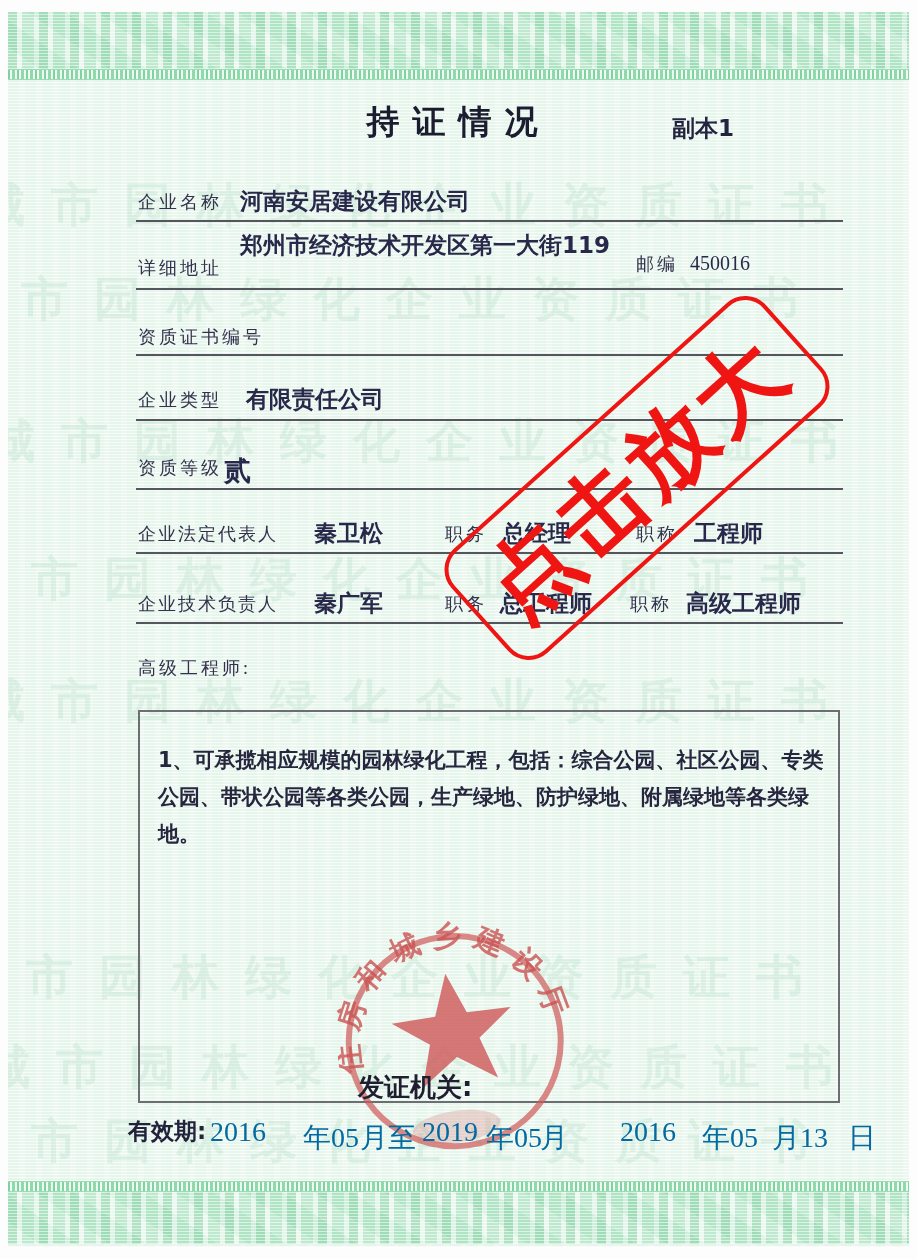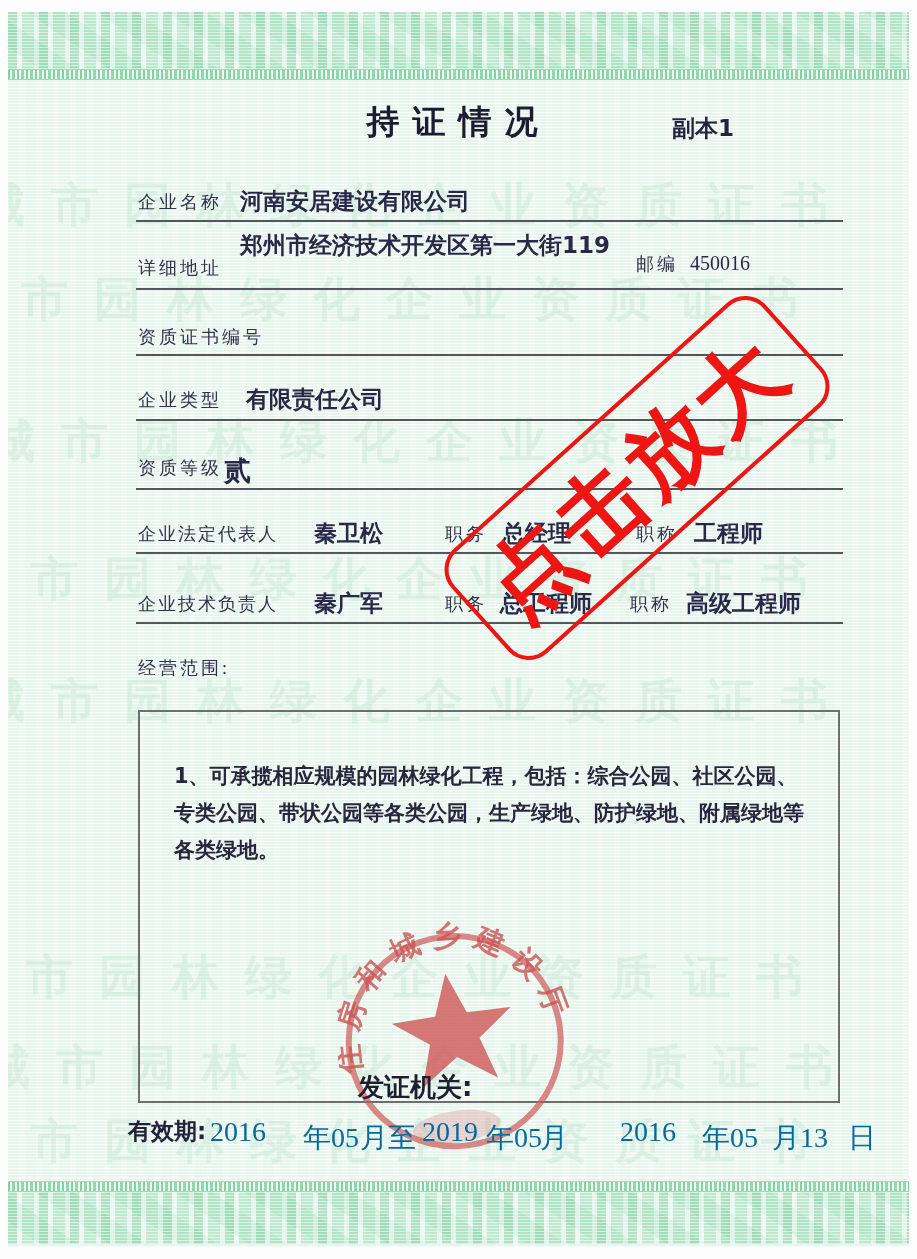--- a/index.html
+++ b/index.html
@@ -40,21 +40,21 @@
        letter-spacing:3px;color:#32324c;}
   .val{position:absolute;z-index:4;font-family:"DejaVu Sans",sans-serif;font-weight:bold;
        font-size:23px;color:#28284a;}
   .fline{position:absolute;left:136px;width:707px;height:0;border-top:2px solid #55555e;z-index:2;}
   
   .scopebox{position:absolute;left:138px;top:710px;width:702px;height:393px;
             border:2px solid #6d6d74;z-index:2;box-sizing:border-box;}
   .scopetext{position:absolute;left:158px;top:742px;width:676px;z-index:4;
              font-family:"DejaVu Sans",sans-serif;font-weight:bold;font-size:21px;
              line-height:37px;color:#26263e;}
-  .scopetext p{margin:16px;}
+  .scopetext p{margin:0;}
   
   .issuer{position:absolute;left:358px;top:1070px;z-index:4;font-family:"DejaVu Sans",sans-serif;
           font-weight:bold;font-size:26px;color:#1e1e30;}
   .vseg{position:absolute;top:1116px;z-index:4;font-family:"Liberation Serif",serif;color:#0369a1;}
   .vlabel{font-family:"DejaVu Sans",sans-serif;font-weight:bold;font-size:23px;color:#22223c;}
   .vnum{font-size:28px;}
   .vcn{font-size:28px;}
   
   .zoomstamp{position:absolute;left:637px;top:478px;width:415px;height:132px;z-index:6;
              transform:translate(-50%,-50%) rotate(-42deg);
@@ -119,21 +119,21 @@
   <div class="fline" style="top:552px;"></div>
 
   <div class="lab" style="left:138px;top:592px;letter-spacing:2px;">企业技术负责人</div>
   <div class="val" style="left:314px;top:588px;">秦广军</div>
   <div class="lab" style="left:445px;top:592px;">职务</div>
   <div class="val" style="left:500px;top:588px;">总工程师</div>
   <div class="lab" style="left:630px;top:592px;">职称</div>
   <div class="val" style="left:686px;top:588px;">高级工程师</div>
   <div class="fline" style="top:622px;"></div>
 
-  <div class="lab" style="left:138px;top:656px;">经营范围:</div>
+  <div class="lab" style="left:138px;top:656px;">高级工程师:</div>
   <div class="scopebox"></div>
   <div class="scopetext">
     <p>1、可承揽相应规模的园林绿化工程，包括：综合公园、社区公园、专类公园、带状公园等各类公园，生产绿地、防护绿地、附属绿地等各类绿地。</p>
   </div>
 
   <svg class="seal" width="238" height="250" viewBox="0 0 238 250">
     <ellipse cx="118" cy="123" rx="106" ry="105" fill="none" stroke="rgba(206,88,88,0.70)" stroke-width="6"></ellipse>
     <path id="sealArc" d="M 26 155 A 97 97 0 1 1 210 155" fill="none"></path>
     <text font-family="'DejaVu Sans',sans-serif" font-size="29" font-weight="bold" fill="rgba(201,82,82,0.80)" letter-spacing="11">
       <textPath href="#sealArc" startOffset="4%">住房和城乡建设厅</textPath>

